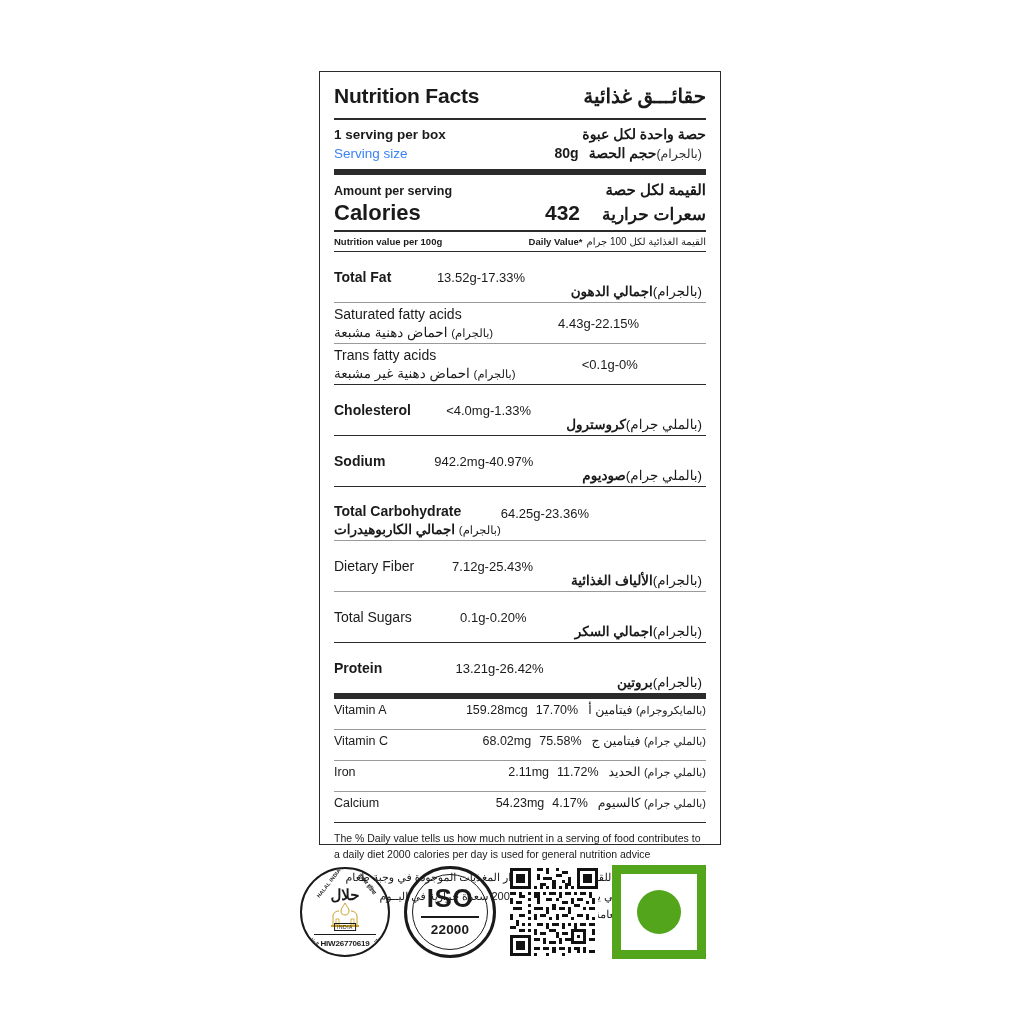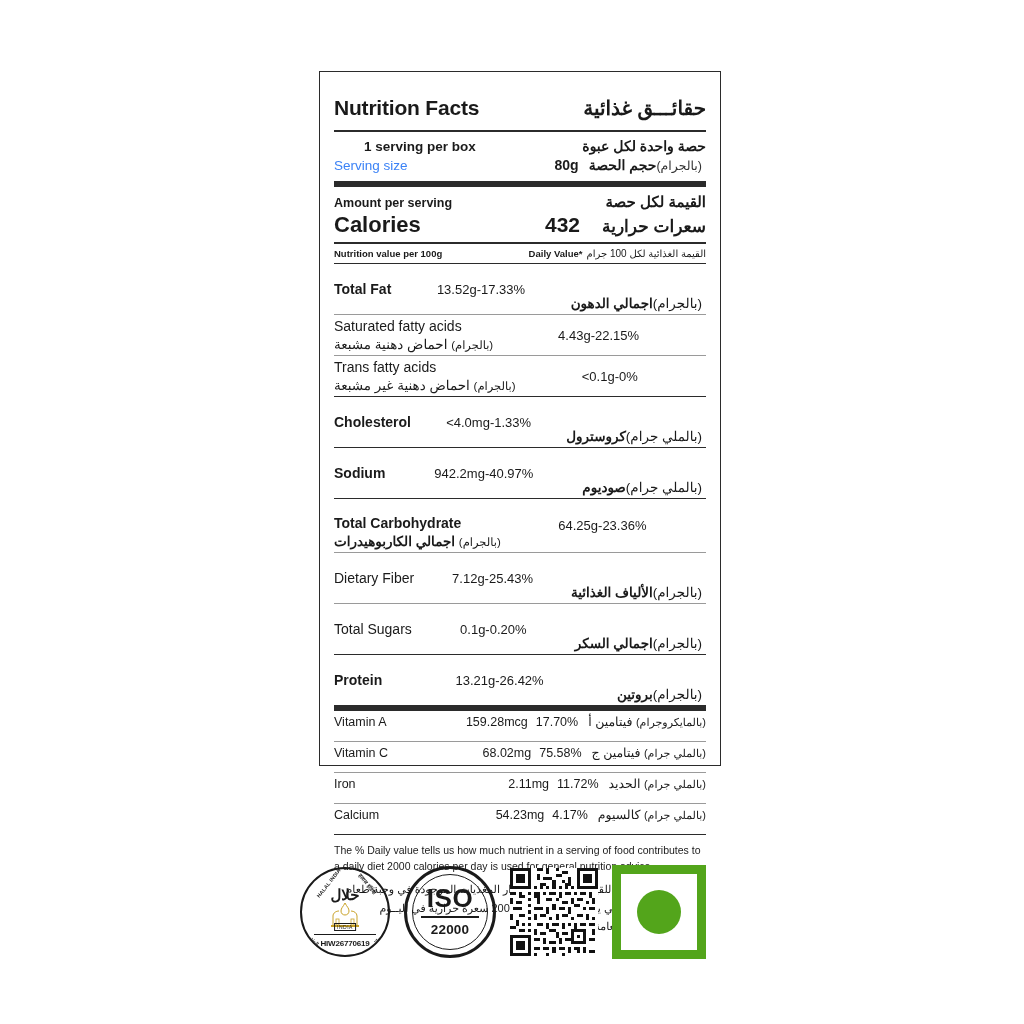--- a/index.html
+++ b/index.html
@@ -14,25 +14,25 @@
     color: #1a1a1a;
     position: relative;
     overflow: hidden;
   }
 
   .panel {
     position: absolute;
     left: 319px;
     top: 71px;
     width: 402px;
-    height: 695px;
+    height: 774px;
     border: 1px solid #2b2b2b;
     box-sizing: border-box;
     background: #fff;
-    padding: 12px 14px;
+    padding: 0 14px;
   }
 
   
   .rule-thin { height: 1px; background: #2b2b2b; margin: 0; }
   .rule-med  { height: 2px; background: #2b2b2b; margin: 0; }
   .rule-thick{ height: 6px; background: #2b2b2b; margin: 0; }
   .rule-hair { height: 1px; background: #9a9a9a; margin: 0; }
 
   
   .nf-header {
@@ -54,21 +54,21 @@
   }
 
   
   .serving-block { padding: 5px 0 6px 0; }
   .srow {
     display: flex;
     align-items: baseline;
     justify-content: space-between;
     line-height: 1.35;
   }
-  .srow .l { font-size: 13.5px; font-weight: bold; margin-left: 30px; }
+  .srow .l { font-size: 13.5px; font-weight: bold; }
   .srow .l-reg { font-size: 13.5px; font-weight: normal; color: #3b82f6; }
   .srow .mid { font-size: 14px; font-weight: bold; margin-left: auto; padding-right: 10px; }
   .srow .r { font-size: 14px; font-weight: bold; direction: rtl; }
   .srow .r-reg { font-size: 12.5px; font-weight: normal; direction: rtl; color: #333; }
 
   
   .cal-block { padding: 6px 0 4px 0; }
   .cal-top {
     display: flex; align-items: baseline; justify-content: space-between;
   }
@@ -313,21 +313,21 @@
     <span class="cell-r n-ar bold"><span>صوديوم</span></span>
     <span class="cell-r n-ar" style="padding-right:4px;">(بالملي جرام)</span>
   </div>
   <div class="rule-thin"></div>
 
   <div class="nrow two">
     <span class="stack cell-l">
       <span class="en bold">Total Carbohydrate</span>
       <span class="ar bold"><span class="unit">(بالجرام)</span> <span>اجمالي الكاربوهيدرات</span></span>
     </span>
-    <span class="n-val cell-v" style="text-align:center;">64.25g-23.36%</span>
+    <span class="n-val cell-v" style="text-align:left;">64.25g-23.36%</span>
   </div>
   <div class="rule-hair"></div>
 
   <div class="nrow">
     <span class="n-name cell-l">Dietary Fiber</span>
     <span class="n-val cell-v">7.12g-25.43%</span>
     <span class="cell-r n-ar bold"><span>الألياف الغذائية</span></span>
     <span class="cell-r n-ar" style="padding-right:4px;">(بالجرام)</span>
   </div>
   <div class="rule-hair"></div>

